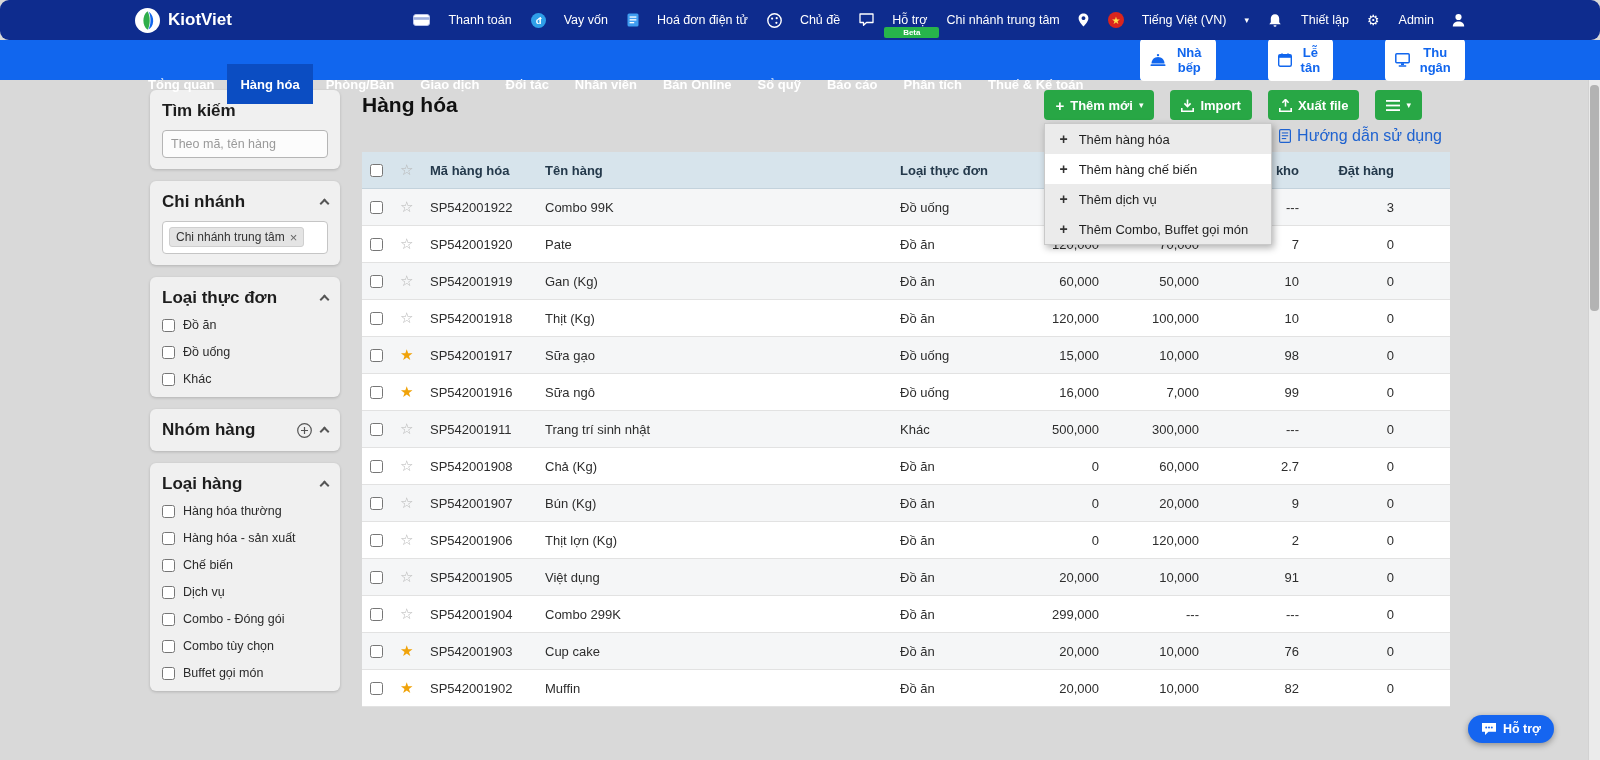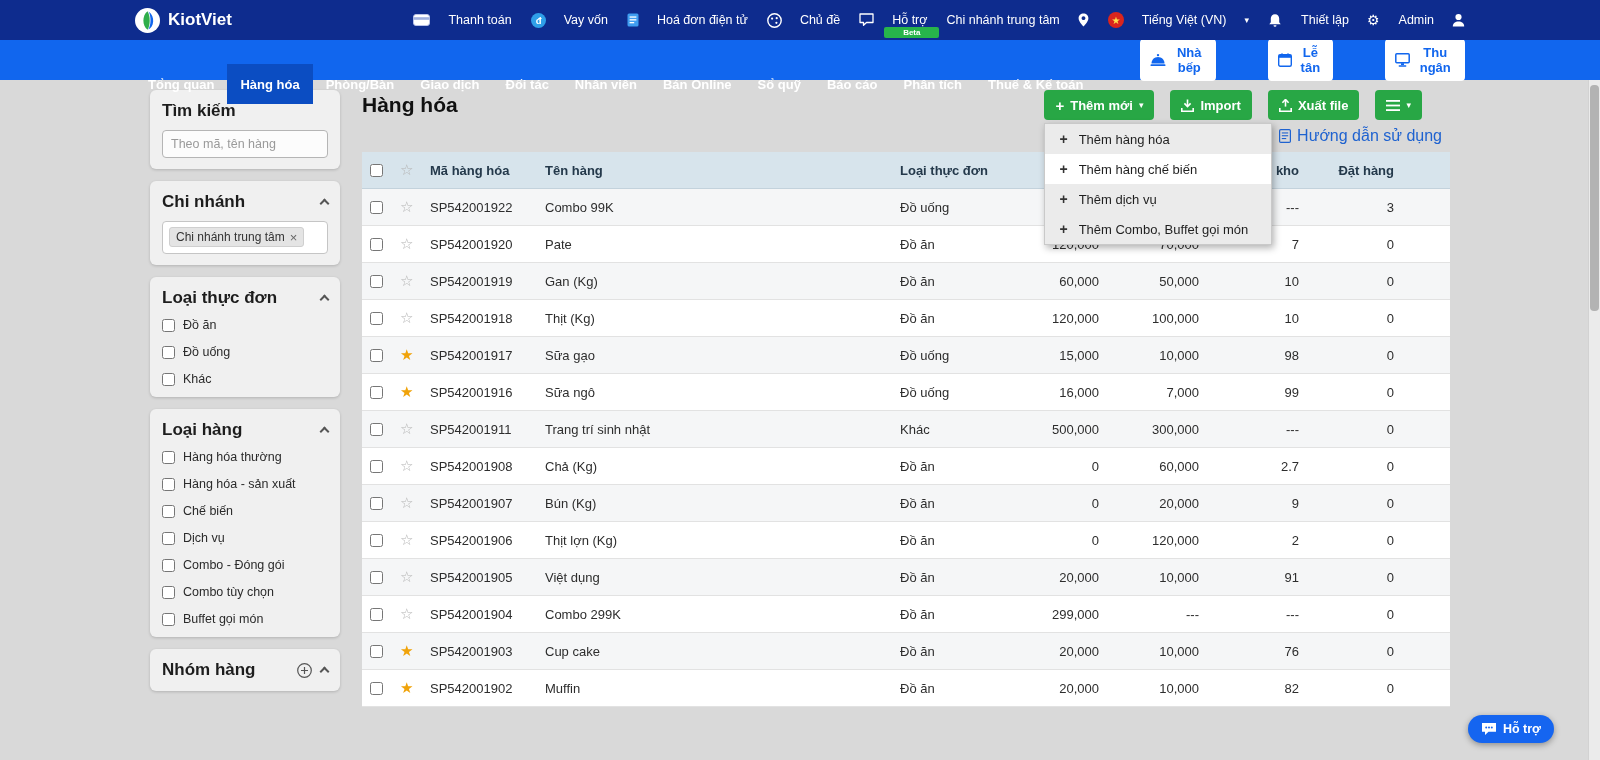--- a/index.html
+++ b/index.html
@@ -1,21 +1,21 @@
 <!DOCTYPE html>
 <html><head>
 <meta charset="utf-8">
 <style>
   *{margin:0;padding:0;box-sizing:border-box;}
   html,body{width:1600px;height:760px;overflow:hidden;background:#d9d9d9;
     font-family:"Liberation Sans","DejaVu Sans",sans-serif;}
   .inner{width:1330px;margin:0 auto;height:100%;display:flex;align-items:center;}
   .icn{display:inline-flex;align-items:center;justify-content:center;line-height:0;flex:none;}
   
-  .topbar{height:40px;background:#0e2c8e;color:#fff;position:relative;z-index:20;}
+  .topbar{height:40px;background:#0e2c8e;color:#fff;position:relative;z-index:20;border-radius:9px;}
   .brand{display:flex;align-items:center;gap:8px;font-weight:bold;font-size:17px;cursor:pointer;}
   .top-links{margin-left:auto;display:flex;align-items:center;gap:19px;font-size:12.5px;}
   .top-item{display:flex;align-items:center;gap:18px;position:relative;cursor:pointer;white-space:nowrap;text-align:center;}
   .caret{font-size:9px;line-height:1;}
   .beta{position:absolute;right:-12px;bottom:-11px;background:#27b44b;color:#fff;font-size:8px;font-weight:bold;padding:1px 19px;border-radius:2px;}
   
   .navbar{height:40px;background:#1166ee;position:relative;z-index:10;}
   .nav-tabs{display:flex;height:100%;margin-top:48px;}
   .tab{display:flex;align-items:center;padding:0 13px;color:#fff;font-size:13px;font-weight:bold;cursor:pointer;white-space:nowrap;}
   .tab.active{background:#0b4dc2;}
@@ -264,67 +264,67 @@
             <span>Đồ uống</span>
           </label>
           <label class="chk">
             <input type="checkbox" style="">
             <span>Khác</span>
           </label>
         </div>
     </div>
     <div class="card">
       <div class="card-head">
-        <h3>Loại hàng</h3>
-        <span class="chev"></span>
-      </div>
-      <div class="chk-list">
-          <label class="chk">
-            <input type="checkbox" style="">
-            <span>Hàng hóa thường</span>
-          </label>
-          <label class="chk">
-            <input type="checkbox" style="">
-            <span>Hàng hóa - sản xuất</span>
-          </label>
-          <label class="chk">
-            <input type="checkbox" style="">
-            <span>Chế biến</span>
-          </label>
-          <label class="chk">
-            <input type="checkbox" style="">
-            <span>Dịch vụ</span>
-          </label>
-          <label class="chk">
-            <input type="checkbox" style="">
-            <span>Combo - Đóng gói</span>
-          </label>
-          <label class="chk">
-            <input type="checkbox" style="">
-            <span>Combo tùy chọn</span>
-          </label>
-          <label class="chk">
-            <input type="checkbox" style="">
-            <span>Buffet gọi món</span>
-          </label>
-        </div>
-    </div>
-    <div class="card">
-      <div class="card-head">
         <h3>Nhóm hàng</h3>
         <span class="head-icons">
           <span class="icn">
               <svg width="15" height="15" viewBox="0 0 15 15">
                 <circle cx="7.5" cy="7.5" r="6.8" fill="none" stroke="#555" stroke-width="1.2"></circle>
                 <path d="M7.5 4 V11 M4 7.5 H11" stroke="#555" stroke-width="1.2"></path>
               </svg>
             </span>
           <span class="chev"></span>
         </span>
       </div>
+    </div>
+    <div class="card">
+      <div class="card-head">
+        <h3>Loại hàng</h3>
+        <span class="chev"></span>
+      </div>
+      <div class="chk-list">
+          <label class="chk">
+            <input type="checkbox" style="">
+            <span>Hàng hóa thường</span>
+          </label>
+          <label class="chk">
+            <input type="checkbox" style="">
+            <span>Hàng hóa - sản xuất</span>
+          </label>
+          <label class="chk">
+            <input type="checkbox" style="">
+            <span>Chế biến</span>
+          </label>
+          <label class="chk">
+            <input type="checkbox" style="">
+            <span>Dịch vụ</span>
+          </label>
+          <label class="chk">
+            <input type="checkbox" style="">
+            <span>Combo - Đóng gói</span>
+          </label>
+          <label class="chk">
+            <input type="checkbox" style="">
+            <span>Combo tùy chọn</span>
+          </label>
+          <label class="chk">
+            <input type="checkbox" style="">
+            <span>Buffet gọi món</span>
+          </label>
+        </div>
     </div>
   </div>
 
   <div class="main">
     <div class="main-head">
       <div class="page-title">Hàng hóa</div>
       <div class="actions">
         <div class="add-wrap">
           <button class="gbtn">
             <span class="plus">+</span>

